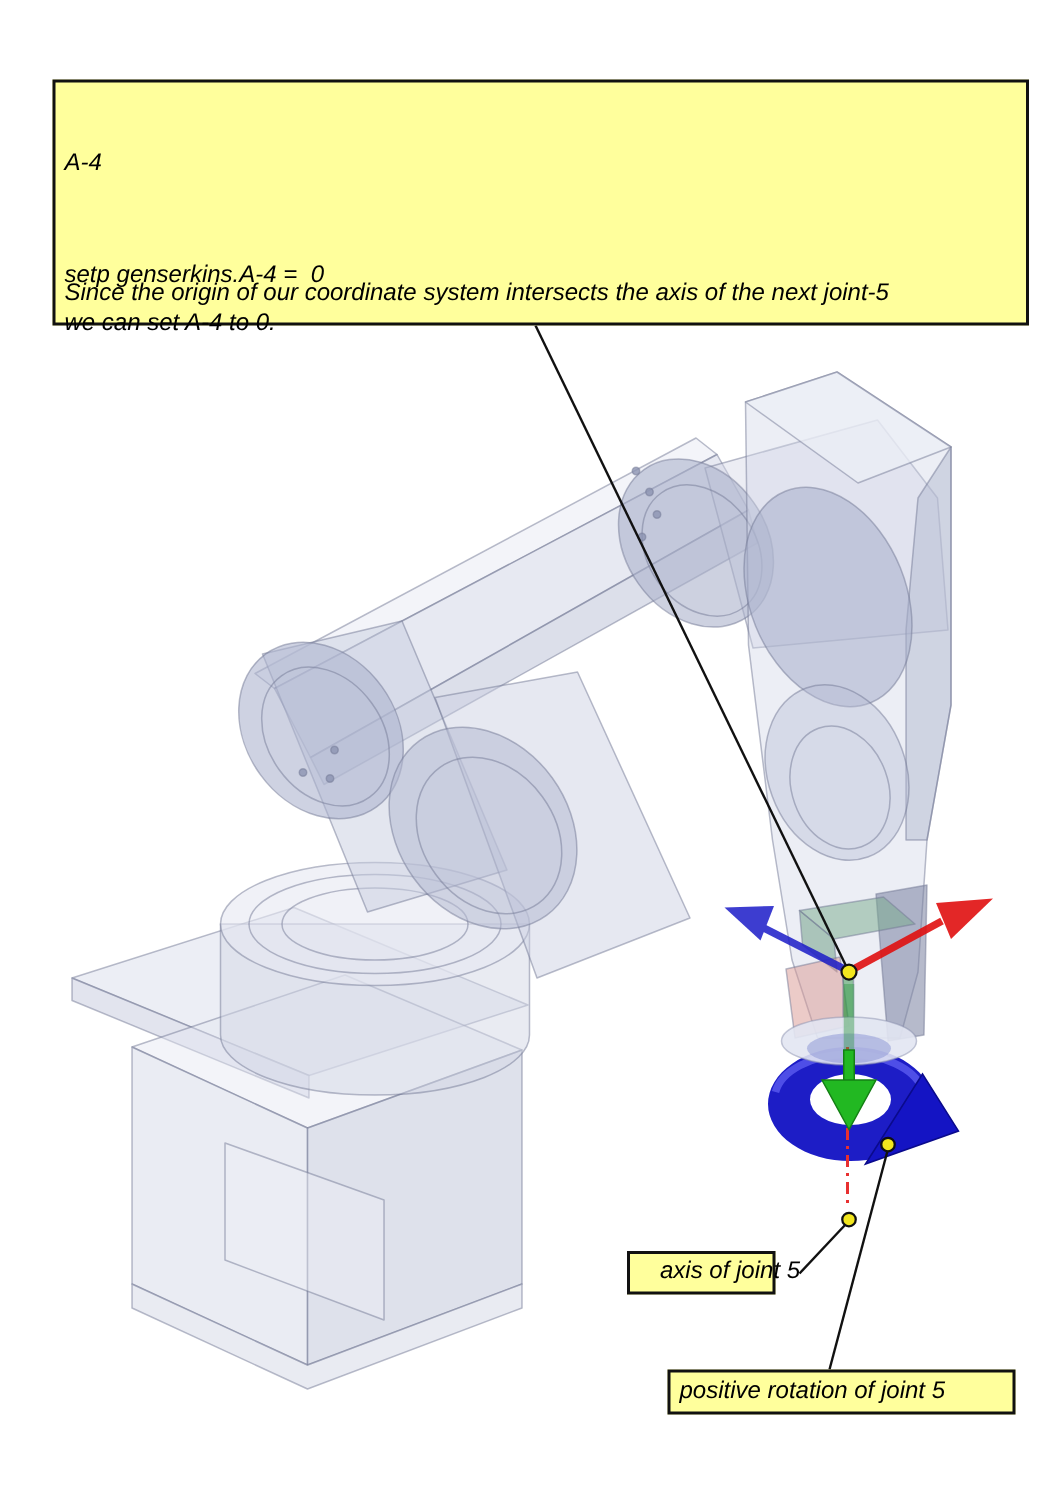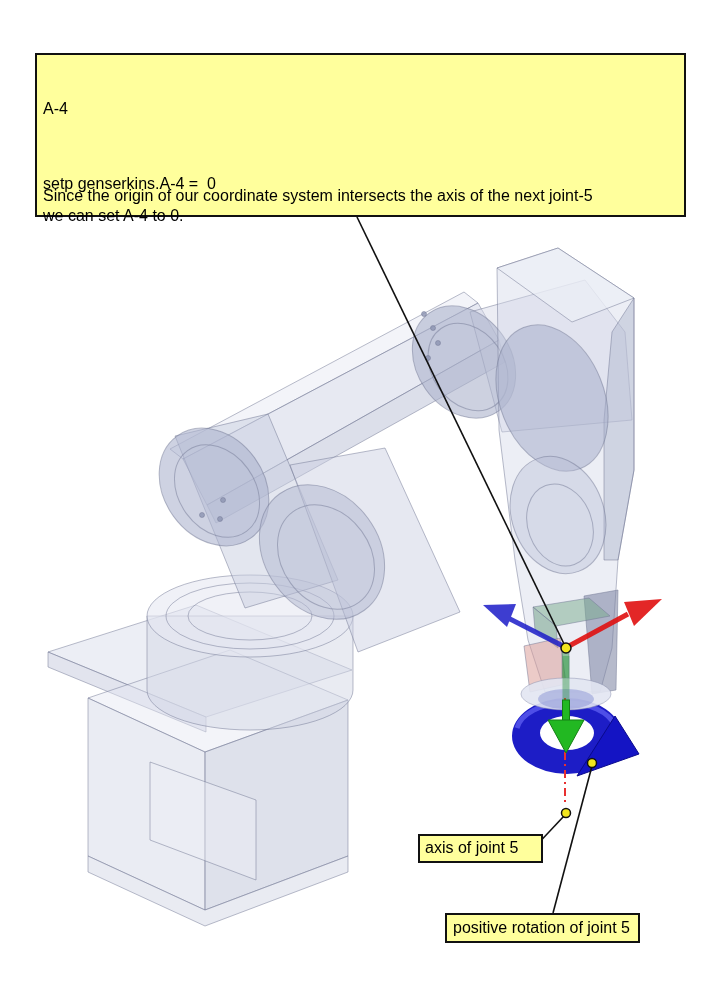--- a/index.html
+++ b/index.html
@@ -1,32 +1,32 @@
 <!DOCTYPE html>
 <html style="--note-fill: #ffff9c; --note-border: #111111; --bg: #ffffff;"><head>
 <meta charset="utf-8">
 <style>
   html,body{margin:0;padding:0;background:#fff;}
   .canvas{
     position:relative;width:707px;height:1000px;background:var(--bg,#ffffff);
-    font-family:"Liberation Sans",sans-serif;color:#000;overflow:hidden;
+    font-family:"Liberation Sans",sans-serif;color:#000;overflow:hidden;font-style:italic;
   }
   svg.scene{position:absolute;left:0;top:0;}
   .callout{
     position:absolute;box-sizing:border-box;
     background:var(--note-fill,#ffff9c);
     border:2px solid var(--note-border,#111);
     font-size:16px;line-height:20px;white-space:pre-wrap;
   }
   .note-box{left:35px;top:53px;width:651px;height:164px;padding:4px 6px;}
   .note-title{white-space:pre-wrap;}
   .note-body{margin-top:27px;white-space:pre-wrap;}
   .note-command{position:absolute;left:6px;bottom:21px;white-space:pre-wrap;}
-  .label-axis{left:418px;top:834px;width:125px;height:29px;padding:2px 0 0 5px;white-space:nowrap;}
-  .label-rot{left:445px;top:913px;width:195px;height:30px;padding:3px 0 0 6px;white-space:nowrap;}
+  .label-axis{left:418px;top:834px;width:99px;height:29px;padding:2px 0 0 20px;white-space:nowrap;}
+  .label-rot{left:445px;top:913px;width:232px;height:30px;padding:3px 0 0 6px;white-space:nowrap;}
 </style>
 </head>
 <body>
 
 <div class="canvas">
 
   <svg class="scene" width="707" height="1000" viewBox="0 0 707 1000">
 
     <g stroke="rgba(115,122,150,0.5)" stroke-width="1" stroke-linejoin="round">
 

